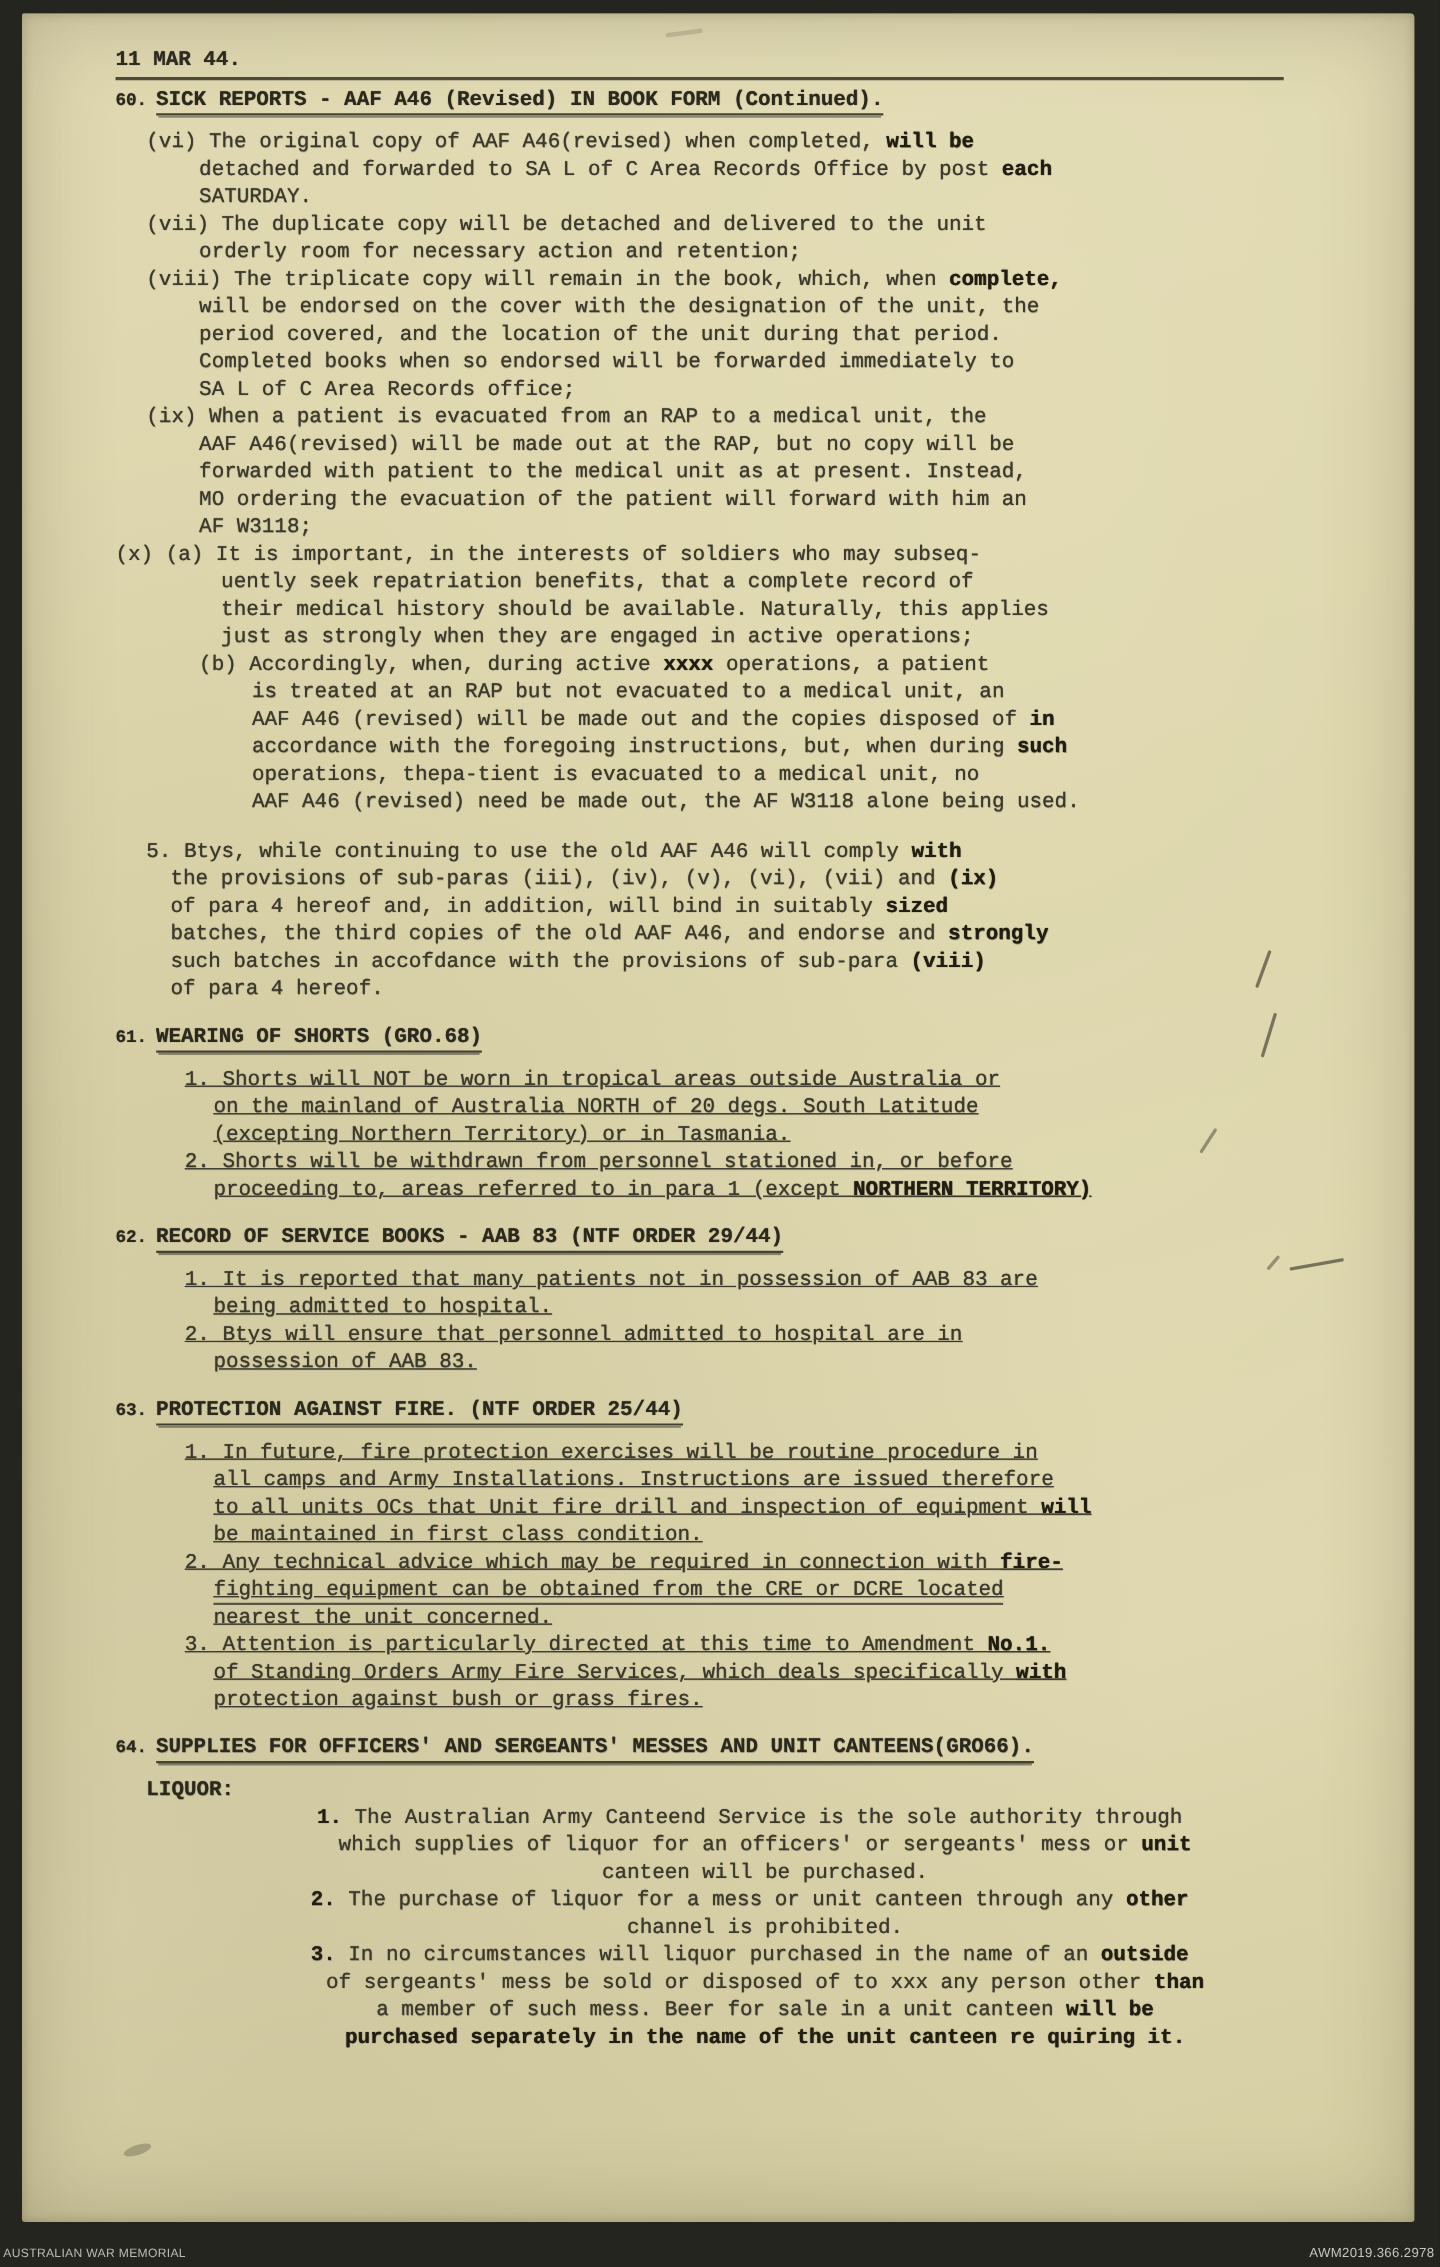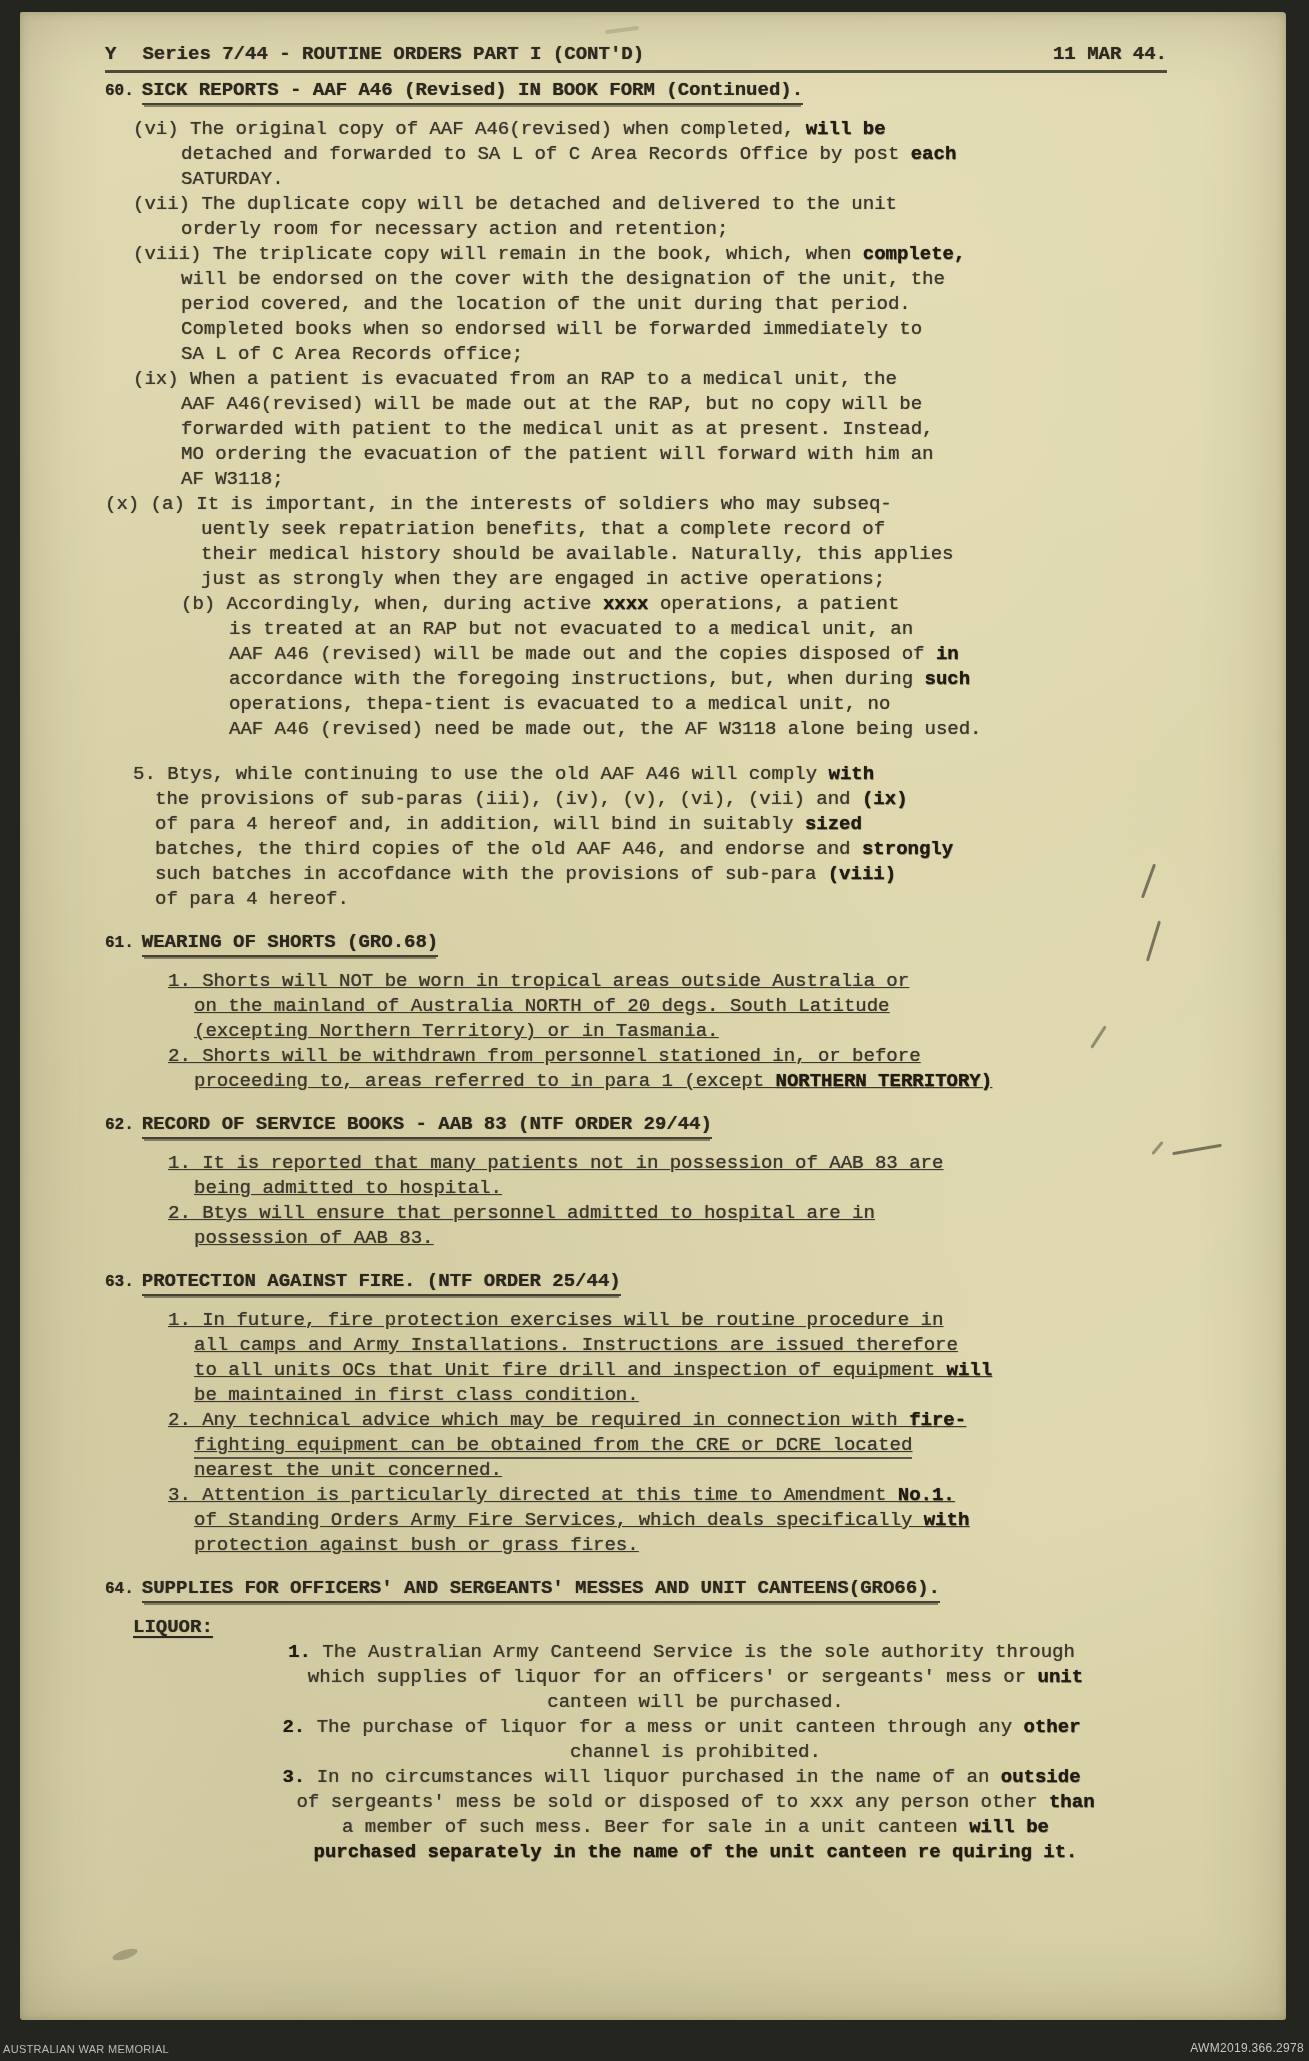--- a/index.html
+++ b/index.html
@@ -48,21 +48,21 @@
   .item{white-space:pre-wrap;margin:0;}
   .it-sub {margin-left:28px;padding-left:48px;text-indent:-48px;}
   .it-subx{padding-left:96px;text-indent:-96px;}
   .it-sub2{margin-left:76px;padding-left:48px;text-indent:-48px;}
   .it-num {margin-left:63px;padding-left:26px;text-indent:-26px;text-decoration:underline;}
   .it-num5{margin-left:28px;padding-left:22px;text-indent:-22px;}
   .it-num2{margin-left:12px;padding-left:28px;text-indent:-28px;text-align:center;}
   .it-num2 .lbl{font-weight:700;color:#211d12;}
   .it-subhead{
     margin-left:28px;font-weight:700;color:#2b281d;
-    text-decoration:underline;text-underline-offset:4px;text-decoration-thickness:2px;
+    text-underline-offset:4px;text-decoration-thickness:2px;
   }
   .gap{margin-top:20px;}
   .stroke{position:absolute;background:rgba(45,42,32,.58);border-radius:2px;}
   .s1{left:1127px;top:851px;width:3px;height:36px;transform:rotate(20deg);}
   .s2{left:1132px;top:908px;width:3px;height:42px;transform:rotate(17deg);}
   .s3a{left:1152px;top:1136px;width:50px;height:3px;transform:rotate(-10deg);}
   .s3b{left:1136px;top:1128px;width:3px;height:16px;transform:rotate(40deg);opacity:.7;}
   .s4{left:1077px;top:1012px;width:3px;height:26px;transform:rotate(33deg);opacity:.75;}
   .s5{left:92px;top:1938px;width:26px;height:9px;border-radius:50%;transform:rotate(-18deg);opacity:.45;}
   .s6{left:585px;top:16px;width:34px;height:4px;transform:rotate(-8deg);opacity:.28;}
@@ -73,23 +73,20 @@
   }
   .footer-left{left:3px;font-size:11px;}
   .footer-right{right:5px;font-size:12px;color:#c6c6c1;}
 </style>
 </head>
 <body>
 
 <div class="scan">
   <div class="paper">
     <div class="hdr">
-      <span>
-        <span class="hdr-mark">Y</span><span>Series 7/44 - ROUTINE ORDERS PART I (CONT'D)</span>
-      </span>
       <span class="hdr-date">11 MAR 44.</span>
     </div>
 
     <div class="sections">
         <section class="section">
           <div class="sec-head"><span class="sec-num">60.</span><span class="sec-title">SICK REPORTS - AAF A46 (Revised) IN BOOK FORM (Continued).</span></div>
           <div class="item it-sub"><span class="lbl">(vi)</span> The original copy of AAF A46(revised) when completed, <b>will be</b>
 detached and forwarded to SA L of C Area Records Office by post <b>each</b>
 SATURDAY.</div>
           <div class="item it-sub"><span class="lbl">(vii)</span> The duplicate copy will be detached and delivered to the unit

